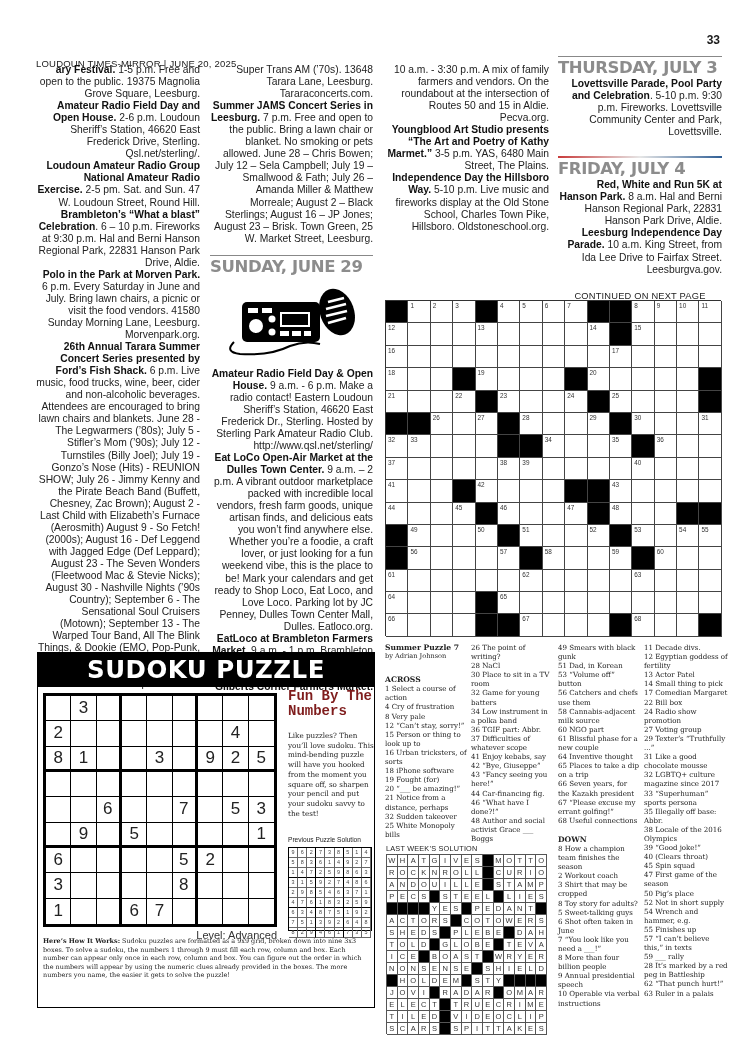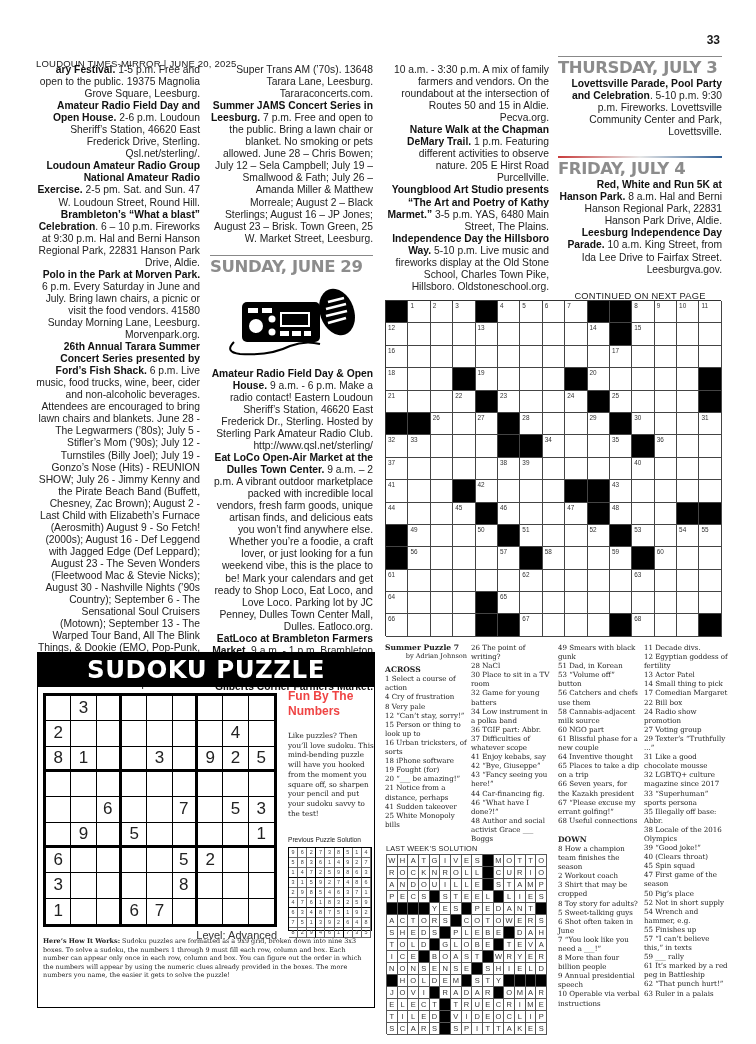--- a/index.html
+++ b/index.html
@@ -26,21 +26,21 @@
 
   .radio-icon { display:block; margin: 6px 0 8px 10px; }
 
   
   #crossword { position: absolute; left: 385px; top: 300px; width: 336px; height: 336px; border-top: 1px solid #333; border-left: 1px solid #333; display: grid; grid-template-columns: repeat(15, 22.4px); grid-template-rows: repeat(15, 22.4px); }
   .cw-cell { border-right: 1.3px solid #444; border-bottom: 1.3px solid #444; background: #fff; position: relative; font-size: 6.4px; color: #333; padding: 1px 0 0 2px; line-height: 7px; }
   .cw-cell.black { background: #000; }
 
   .clues { position: absolute; top: 643px; font-family: "DejaVu Serif", "Liberation Serif", serif; font-size: 7.05px; line-height: 9.1px; color: #222; }
   .clues .title { font-weight: bold; font-size: 7.6px; }
-  .clues .byline { font-size: 6.6px; margin-bottom: 4px; text-align: right; }
+  .clues .byline { font-size: 6.6px; margin-bottom: 14px; }
   .clues .section { font-weight: bold; font-size: 7.6px; margin-top: 1px; }
   #clues1 { left: 385px; width: 82px; }
   #clues2 { left: 471px; width: 82px; }
   #clues3 { left: 558px; width: 82px; }
   #clues4 { left: 644px; width: 86px; }
 
   .sol-label { position: absolute; left: 386px; top: 844px; font-size: 7.3px; letter-spacing: 0.2px; color: #222; }
   #solution { position: absolute; left: 386px; top: 854px; width: 161px; height: 180px; display: grid; grid-template-columns: repeat(15, 1fr); grid-template-rows: repeat(15, 1fr); border-top: 1px solid #555; border-left: 1px solid #555; }
   .sol-cell { border-right: 1px solid #555; border-bottom: 1px solid #555; font-size: 7.5px; text-align: center; line-height: 11px; color: #333; }
   .sol-cell.black { background: #000; }
@@ -48,21 +48,21 @@
   
   #sudoku-box { position: absolute; left: 37px; top: 652px; width: 338px; height: 356px; border: 1.5px solid #000; }
   #sudoku-title { height: 34px; background: #000; color: #fff; font-family: "DejaVu Sans", sans-serif; font-weight: bold; font-size: 24.5px; text-align: center; line-height: 34px; letter-spacing: 0.5px; }
   #sudoku-grid { position: absolute; left: 5px; top: 40px; width: 234px; height: 234px; border: 3px solid #000; display: grid; grid-template-columns: repeat(9, 1fr); grid-template-rows: repeat(9, 1fr); background: #000; gap: 0; }
   .sd-cell { background: #fff; font-family: "Liberation Sans", sans-serif; font-size: 17px; color: #222; display: flex; align-items: center; justify-content: center; border-right: 1.5px solid #000; border-bottom: 1.5px solid #000; }
   .sd-cell.br { border-right: 3.5px solid #000; }
   .sd-cell.bb { border-bottom: 3.5px solid #000; }
   .sd-cell.lastc { border-right: none; }
   .sd-cell.lastr { border-bottom: none; }
   #sudoku-level { position: absolute; left: 5px; top: 276px; width: 234px; text-align: right; font-size: 11px; color: #333; }
-  #fun-title { position: absolute; left: 250px; top: 36px; font-family: Liberation Sans, sans-serif; font-weight: bold; font-size: 12px; line-height: 14.5px; color: #ef4444; width: 84px; }
+  #fun-title { position: absolute; left: 250px; top: 36px; font-family: Liberation Mono, monospace; font-weight: bold; font-size: 14px; line-height: 14.5px; color: #7f1d1d; width: 84px; }
   #fun-body { position: absolute; left: 250px; top: 78px; width: 86px; font-family: "DejaVu Serif", serif; font-size: 7.2px; line-height: 9.7px; color: #222; }
   #prev-label { position: absolute; left: 250px; top: 183px; font-size: 6.6px; color: #222; }
   #prev-grid { position: absolute; left: 250px; top: 194px; width: 84px; height: 84px; border: 1.3px solid #000; display: grid; grid-template-columns: repeat(9, 1fr); grid-template-rows: repeat(9, 1fr); }
   .pv-cell { border-right: 0.6px solid #666; border-bottom: 0.6px solid #666; font-size: 5.4px; text-align: center; line-height: 9px; color: #444; }
   .pv-cell.br { border-right: 1.1px solid #000; }
   .pv-cell.bb { border-bottom: 1.1px solid #000; }
   #how-it-works { position: absolute; left: 5px; top: 284px; width: 326px; font-family: "DejaVu Serif", serif; font-size: 6.45px; line-height: 8.6px; color: #222; }
   #how-it-works b { font-weight: bold; }
 </style>
 </head>
@@ -114,21 +114,20 @@
   <div id="col2-bottom">
       <p><b>Amateur Radio Field Day &amp; Open House.</b><span> 9 a.m. - 6 p.m. Make a radio contact! Eastern Loudoun Sheriff’s Station, 46620 East Frederick Dr., Sterling.  Hosted by Sterling Park Amateur Radio Club. http://www.qsl.net/sterling/</span></p>
       <p><b>Eat LoCo Open-Air Market at the Dulles Town Center.</b><span> 9 a.m. – 2 p.m.  A vibrant outdoor marketplace packed with incredible local vendors, fresh farm goods, unique artisan finds, and delicious eats you won’t find anywhere else. Whether you’re a foodie, a craft lover, or just looking for a fun weekend vibe, this is the place to be! Mark your calendars and get ready to Shop Loco, Eat Loco, and Love Loco. Parking lot by JC Penney, Dulles Town Center Mall, Dulles. Eatloco.org.</span></p>
       <p><b>EatLoco at Brambleton Farmers Market.</b><span> 9 a.m. - 1 p.m. Brambleton Town Center, Olympia Drive, Ashburn. Eatloco.org.</span></p>
       <p><b>Gilberts Corner Farmers Market.</b><span></span></p>
     </div>
 </div>
 
 <div class="col" id="col3">
     <p><span>10 a.m. - 3:30 p.m. A mix of family farmers and vendors. On the roundabout at the intersection of Routes 50 and 15 in Aldie. Pecva.org.</span></p>
-    <p><b>Nature Walk at the Chapman DeMary Trail.</b><span> 1 p.m. Featuring different activities to observe nature. 205 E Hirst Road Purcellville.</span></p>
     <p><b>Youngblood Art Studio presents “The Art and Poetry of Kathy Marmet.”</b><span> 3-5 p.m. YAS, 6480 Main Street, The Plains.</span></p>
     <p><b>Independence Day the Hillsboro Way.</b><span> 5-10 p.m. Live music and fireworks display at the Old Stone School, Charles Town Pike, Hillsboro. Oldstoneschool.org.</span></p>
   </div>
 
 <div class="col" id="col4">
   <div class="rule"></div>
   <div class="day-heading">THURSDAY, JULY 3</div>
   <div id="col4-s0">
       <p><b>Lovettsville Parade, Pool Party and Celebration</b><span>. 5-10 p.m. 9:30 p.m. Fireworks. Lovettsville Community Center and Park, Lovettsville.</span></p>
     </div>
@@ -378,21 +377,21 @@
       <div>1 Select a course of action</div>
       <div>4 Cry of frustration</div>
       <div>8 Very pale</div>
       <div>12 “Can’t stay, sorry!”</div>
       <div>15 Person or thing to look up to</div>
       <div>16 Urban tricksters, of sorts</div>
       <div>18 iPhone software</div>
       <div>19 Fought (for)</div>
       <div>20 “___ be amazing!”</div>
       <div>21 Notice from a distance, perhaps</div>
-      <div>41 Sudden takeover</div>
+      <div>32 Sudden takeover</div>
       <div>25 White Monopoly bills</div>
     </div>
 </div>
 <div class="clues" id="clues2">
     <div id="across-b">
       <div>26 The point of writing?</div>
       <div>28 NaCl</div>
       <div>30 Place to sit in a TV room</div>
       <div>32 Game for young batters</div>
       <div>34 Low instrument in a polka band</div>
@@ -455,21 +454,21 @@
       <div>39 “Good joke!”</div>
       <div>40 (Clears throat)</div>
       <div>45 Spin squad</div>
       <div>47 First game of the season</div>
       <div>50 Pig’s place</div>
       <div>52 Not in short supply</div>
       <div>54 Wrench and hammer, e.g.</div>
       <div>55 Finishes up</div>
       <div>57 “I can’t believe this,” in texts</div>
       <div>59 ___ rally</div>
-      <div>61 It’s marked by a red peg in Battleship</div>
+      <div>28 It’s marked by a red peg in Battleship</div>
       <div>62 “That punch hurt!”</div>
       <div>63 Ruler in a palais</div>
     </div>
   </div>
 
 <div class="sol-label">LAST WEEK’S SOLUTION</div>
 <div id="solution">
     <div class="sol-cell">W</div>
     <div class="sol-cell">H</div>
     <div class="sol-cell">A</div>

